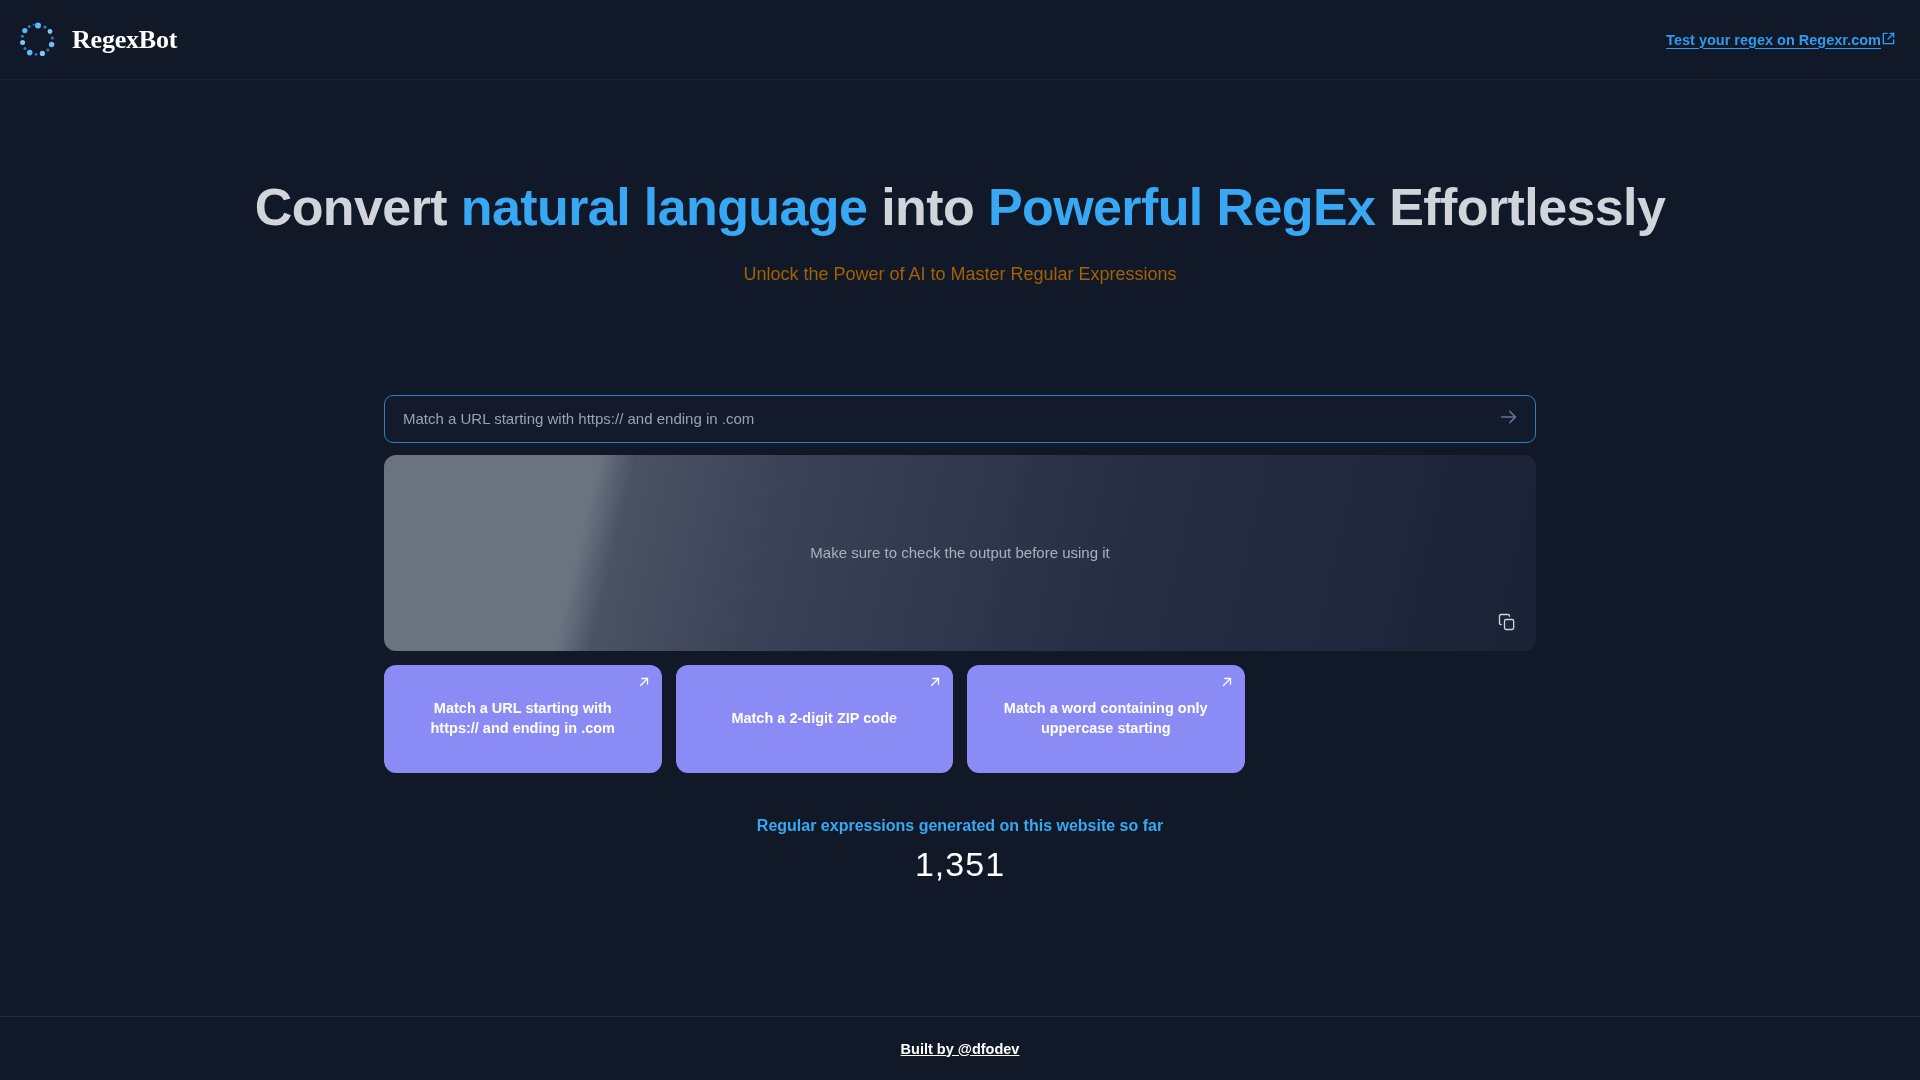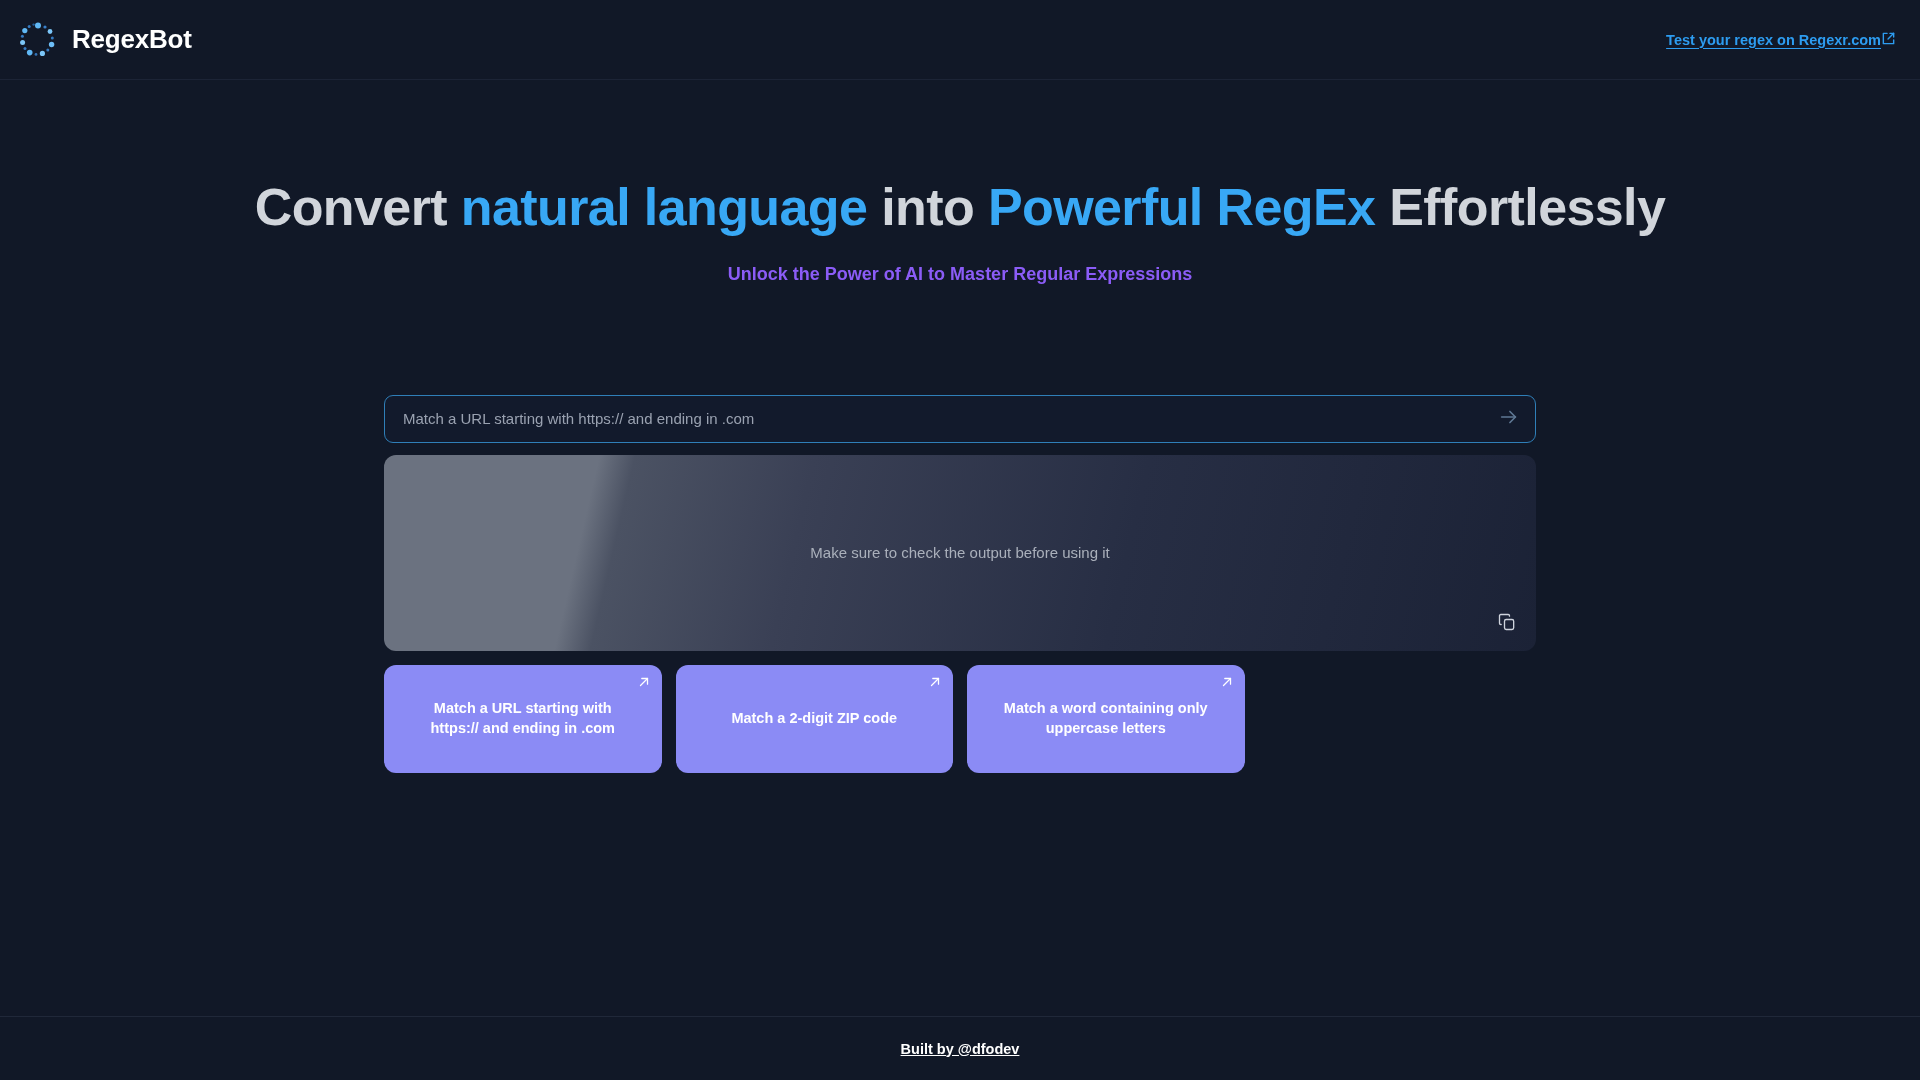--- a/index.html
+++ b/index.html
@@ -41,20 +41,21 @@
     height: 40px;
     position: relative;
     flex: 0 0 40px;
   }
 
   .brand-name {
     font-size: 26px;
     font-weight: bold;
     color: #ffffff;
     letter-spacing: -0.2px;
+    font-family: Liberation Serif, serif;
   }
 
   .header-link {
     display: flex;
     align-items: center;
     color: #2d9cf0;
     font-size: 14.5px;
     font-weight: bold;
     text-decoration: none;
     cursor: pointer;
@@ -81,23 +82,23 @@
     text-align: right;
     letter-spacing: -0.6px;
     color: #d1d5db;
     white-space: nowrap;
   }
   .hl { color: #38a8f5; }
 
   .hero-sub {
     margin-top: 26px;
     font-size: 18px;
-    color: #8b5cf6;
+    color: #a16207;
     text-align: center;
-    font-weight: bold;
+    font-weight: normal;
   }
 
   
   .converter {
     width: 1152px;
     margin-top: 110px;
     display: flex;
     flex-direction: column;
   }
 
@@ -337,30 +338,34 @@
         <span class="card-label">Match a 2-digit ZIP code</span>
         <span class="card-arrow">
           <svg width="16" height="16" viewBox="0 0 16 16" fill="none" stroke="#ffffff" stroke-width="1.3" stroke-linecap="round" stroke-linejoin="round" aria-hidden="true">
             <path d="M4.5 11.5L11.5 4.5"></path>
               <path d="M5.8 4.5h5.7v5.7"></path>
           </svg>
         </span>
       </button>
 
       <button class="card">
-        <span class="card-label">Match a word containing only uppercase letters</span>
+        <span class="card-label">Match a word containing only uppercase starting</span>
         <span class="card-arrow">
           <svg width="16" height="16" viewBox="0 0 16 16" fill="none" stroke="#ffffff" stroke-width="1.3" stroke-linecap="round" stroke-linejoin="round" aria-hidden="true">
             <path d="M4.5 11.5L11.5 4.5"></path>
               <path d="M5.8 4.5h5.7v5.7"></path>
           </svg>
         </span>
       </button>
 
     </div>
 
+    <div class="counter">
+      <div class="counter-label">Regular expressions generated on this website so far</div>
+      <div class="counter-value">1,351</div>
+    </div>
 
   </div>
 </div>
 
 <div class="footer">
   <div class="footer-text">Built by @dfodev</div>
 </div>
 
 </body></html>

